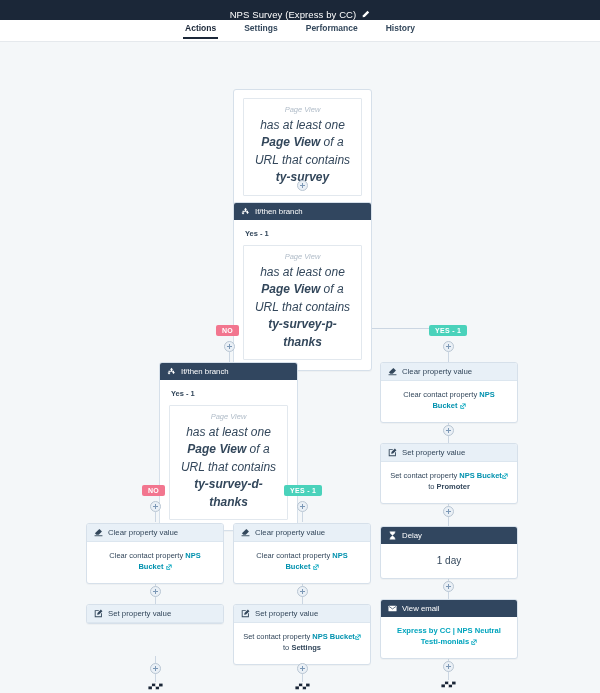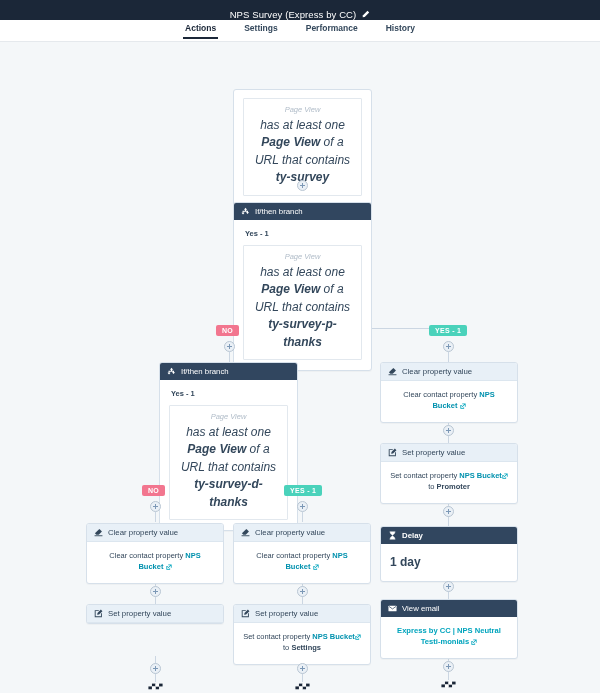--- a/index.html
+++ b/index.html
@@ -94,21 +94,21 @@
   .cond-text { font-size: 12px; color: #33475b; line-height: 1.45; }
   .cond-text b { font-weight: bold; color: #33475b; }
 
   
   .act-text {
     font-size: 7.5px; color: #33475b; text-align: center; line-height: 1.5;
   }
   .act-text .lnk { color: #0091ae; font-weight: bold; }
   .ext { display: inline-block; width: 6px; height: 6px; vertical-align: -1px; }
   .ext svg { display: block; }
-  .delay-text { font-size: 12px; color: #33475b; }
+  .delay-text { font-size: 10px; color: #33475b; text-align: center; }
   .email-text { font-size: 7.6px; color: #00a4bd; font-weight: bold; text-align: center; line-height: 1.5; }
 
   
   .flag { position: absolute; width: 17px; height: 11px; z-index: 5; }
   .flag svg { display: block; }
 </style>
 </head>
 <body>
 
 <div id="app">
@@ -257,21 +257,21 @@
         <span>Set property value</span>
       </div>
       <div class="node-body">
         <div class="act-text"><span>Set contact property </span><span class="lnk">NPS Bucket</span><span class="ext"><svg viewBox="0 0 16 16" width="6" height="6">
                 <path d="M6 1h9v9h-2V4.4L5.2 12.2 3.8 10.8 11.6 3H6z" fill="#00a4bd"></path>
                 <path d="M1 5h4v2H3v6h6v-2h2v4H1z" fill="#00a4bd"></path>
               </svg></span><span> to </span><b>Promoter</b></div>
       </div>
     </div>
 
-    <div class="node" style="left:380px; top:484px; width:138px;font-weight:bold;">
+    <div class="node" style="left:380px; top:484px; width:138px;">
       <div class="node-head dark">
         <span class="hico">
           <svg viewBox="0 0 16 16" width="9" height="9">
             <path d="M3 1h10v1.6h-1v2L8 8l4 3.4v2h1V15H3v-1.6h1v-2L8 8 4 4.6v-2H3z" fill="#ffffff"></path>
           </svg>
         </span>
         <span>Delay</span>
       </div>
       <div class="node-body" style="padding:11px 9px 12px 9px;">
         <div class="delay-text">1 day</div>

